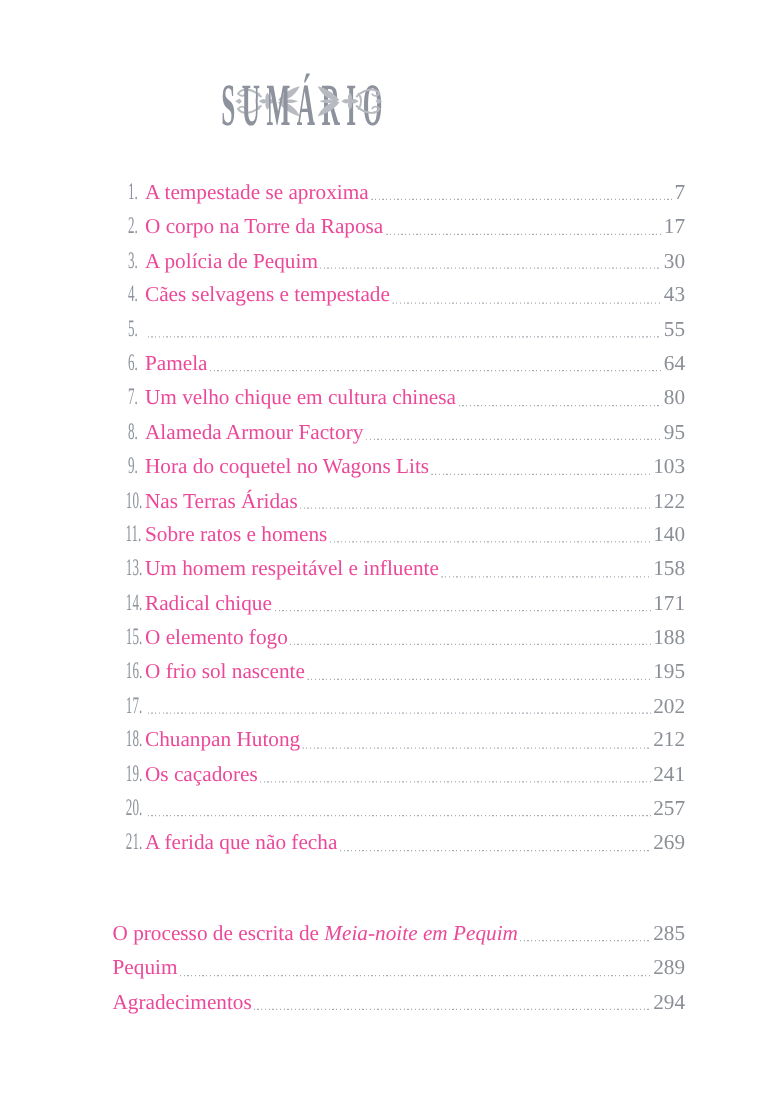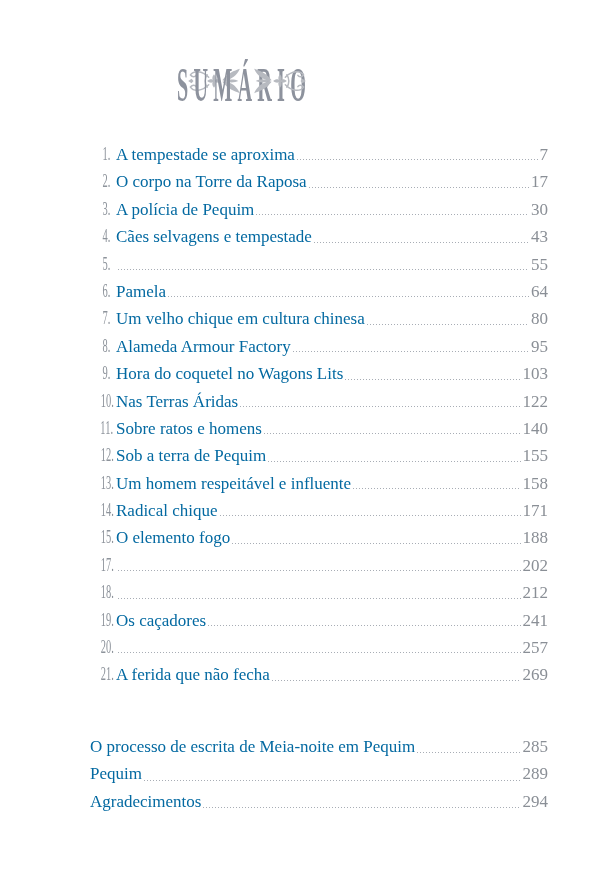--- a/index.html
+++ b/index.html
@@ -38,22 +38,22 @@
   .num {
     flex: 0 0 20px; width: 20px; margin-right: 6px;
     text-align: right; color: #8d939b;
   }
   .num-inner {
     display: inline-block;
     font-size: 19px;
     transform: scaleX(0.55);
     transform-origin: 100% 70%;
   }
-  .chapter-title { color: #0369a1; }
-  .bm-italic { }
+  .chapter-title { color: #ec4899; }
+  .bm-italic { font-style: italic; }
   .leader {
     flex: 1 1 auto; height: 1px;
     align-self: flex-end; margin: 0 2px 7px 2px;
     background-image: repeating-linear-gradient(
       to right, #a8adb5 0, #a8adb5 1px, transparent 1px, transparent 3px);
   }
   .pagenum { color: #8a8f96; }
 </style>
 </head>
 <body>
@@ -180,26 +180,20 @@
     <span class="pagenum">122</span>
   </div>
 
   <div class="row">
     <span class="num"><span class="num-inner">11.</span></span>
     <span class="chapter-title">Sobre ratos e homens</span>
     <span class="leader"></span>
     <span class="pagenum">140</span>
   </div>
 
-  <div class="row">
-    <span class="num"><span class="num-inner">12.</span></span>
-    <span class="chapter-title">Sob a terra de Pequim</span>
-    <span class="leader"></span>
-    <span class="pagenum">155</span>
-  </div>
 
   <div class="row">
     <span class="num"><span class="num-inner">13.</span></span>
     <span class="chapter-title">Um homem respeitável e influente</span>
     <span class="leader"></span>
     <span class="pagenum">158</span>
   </div>
 
   <div class="row">
     <span class="num"><span class="num-inner">14.</span></span>
@@ -208,29 +202,36 @@
     <span class="pagenum">171</span>
   </div>
 
   <div class="row">
     <span class="num"><span class="num-inner">15.</span></span>
     <span class="chapter-title">O elemento fogo</span>
     <span class="leader"></span>
     <span class="pagenum">188</span>
   </div>
 
+  <div class="row">
+    <span class="num"><span class="num-inner">16.</span></span>
+    <span class="chapter-title">O frio sol nascente</span>
+    <span class="leader"></span>
+    <span class="pagenum">195</span>
+  </div>
 
   <div class="row">
     <span class="num"><span class="num-inner">17.</span></span>
     <span class="leader"></span>
     <span class="pagenum">202</span>
   </div>
 
   <div class="row">
     <span class="num"><span class="num-inner">18.</span></span>
+    <span class="chapter-title">Chuanpan Hutong</span>
     <span class="leader"></span>
     <span class="pagenum">212</span>
   </div>
 
   <div class="row">
     <span class="num"><span class="num-inner">19.</span></span>
     <span class="chapter-title">Os caçadores</span>
     <span class="leader"></span>
     <span class="pagenum">241</span>
   </div>

